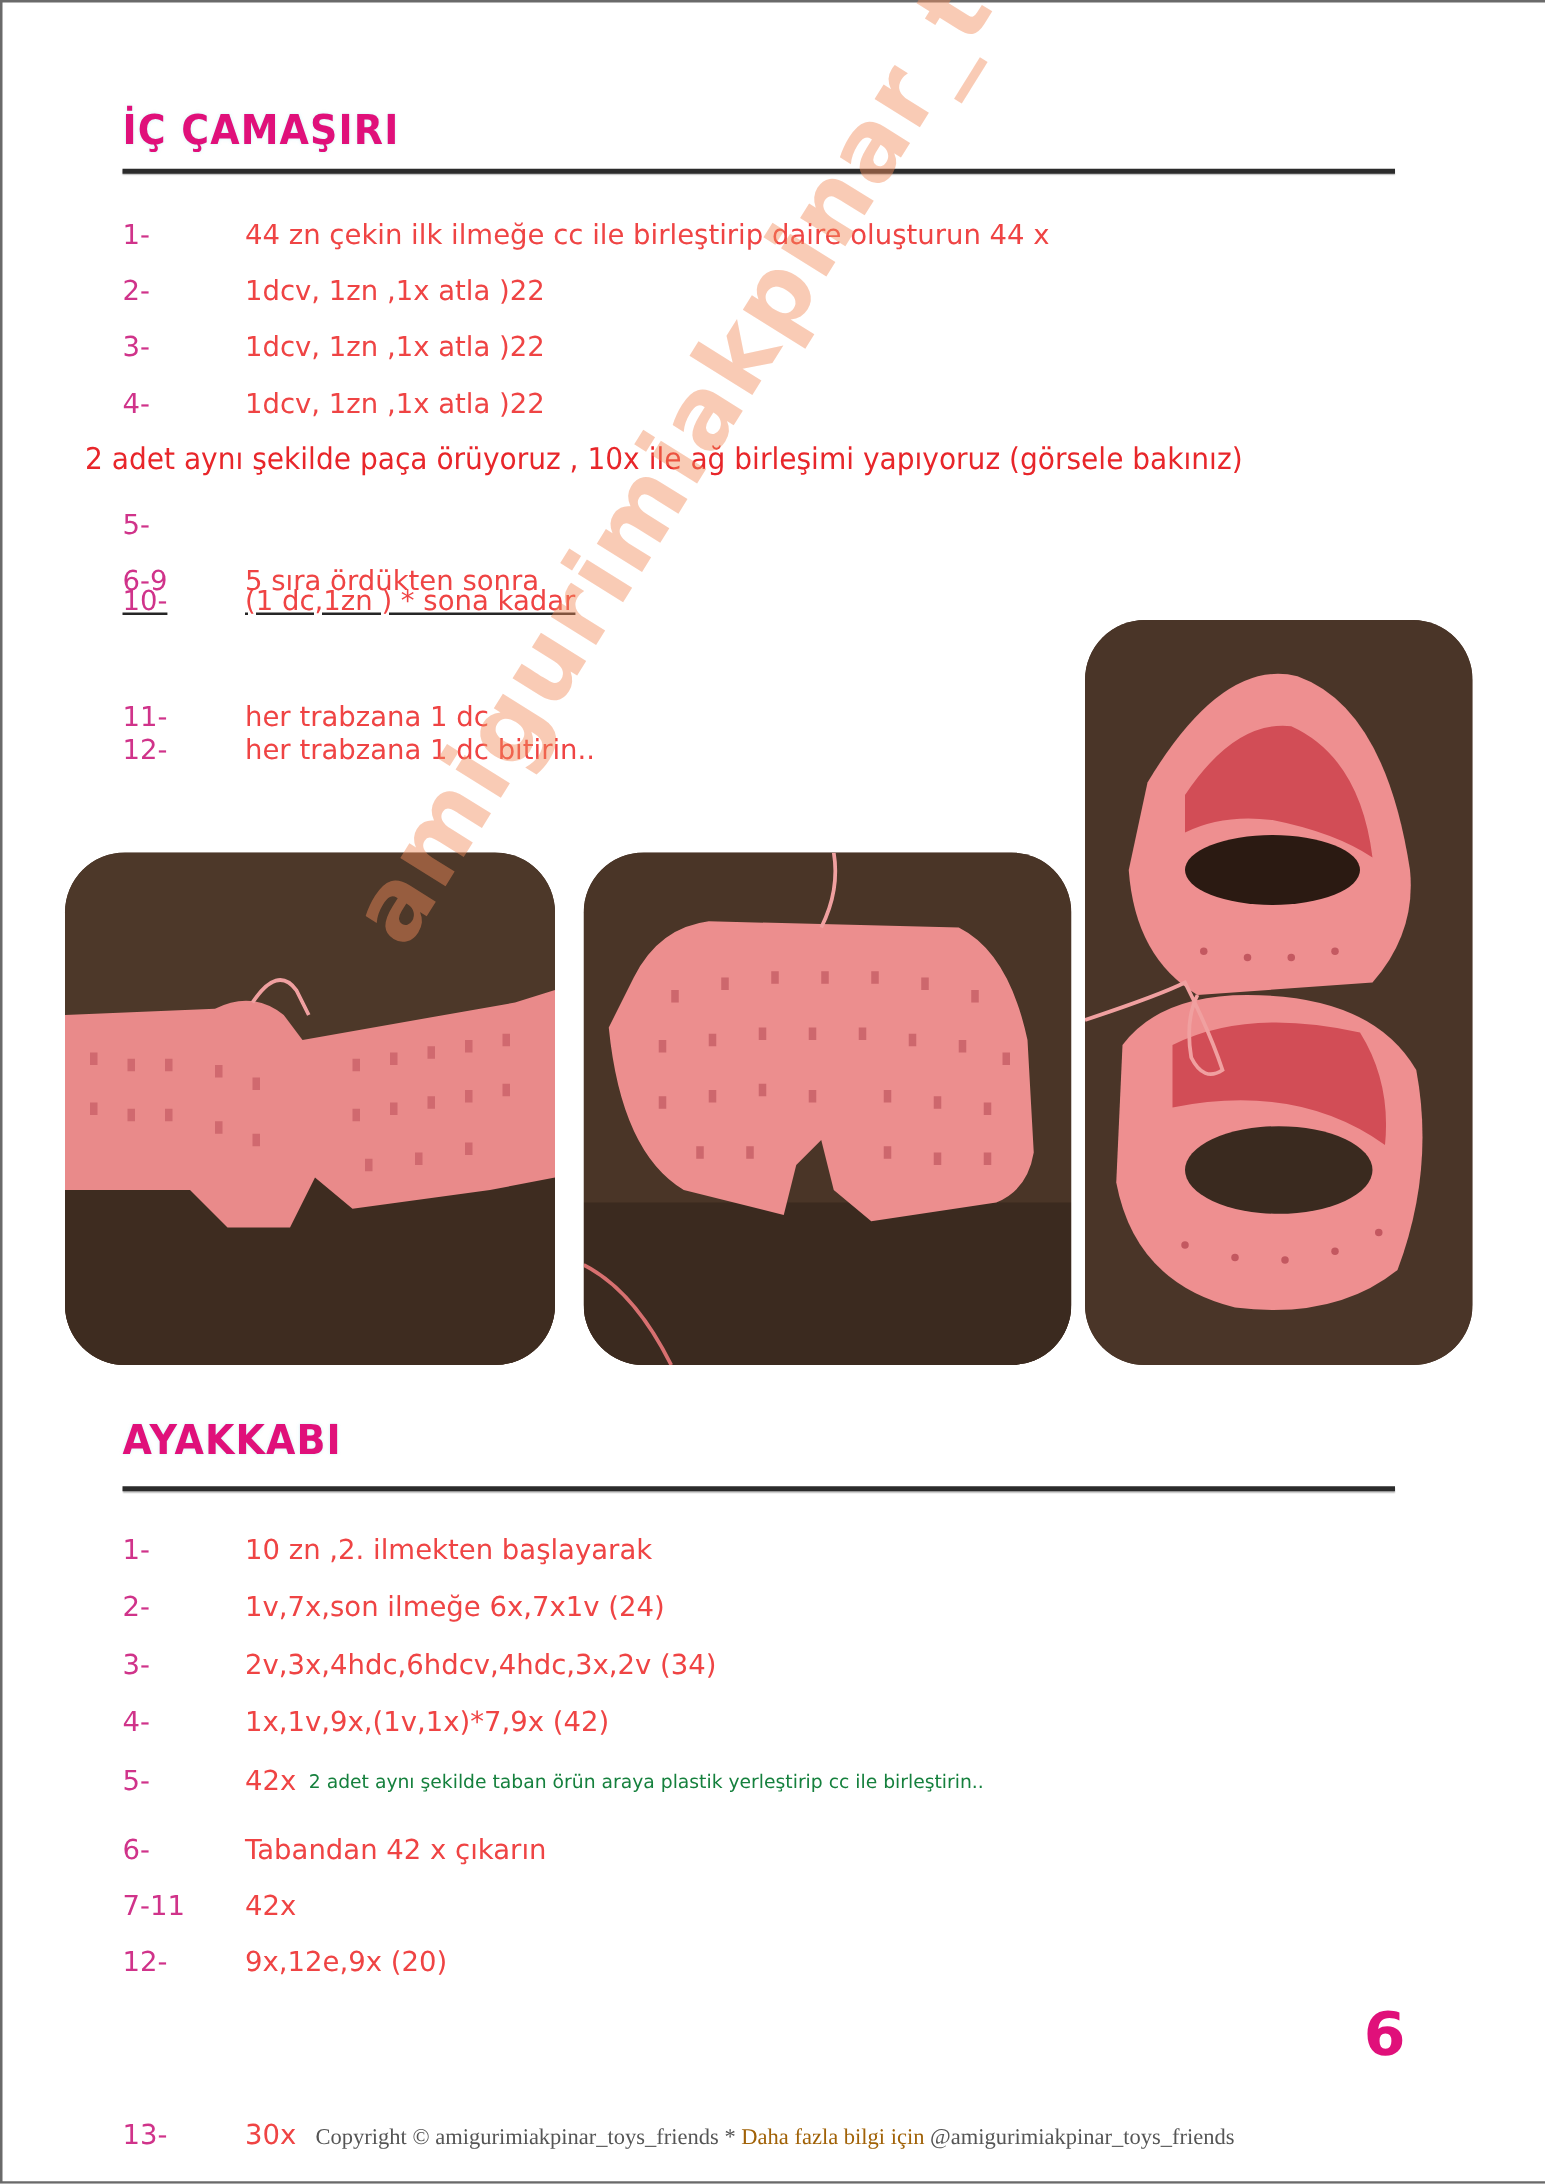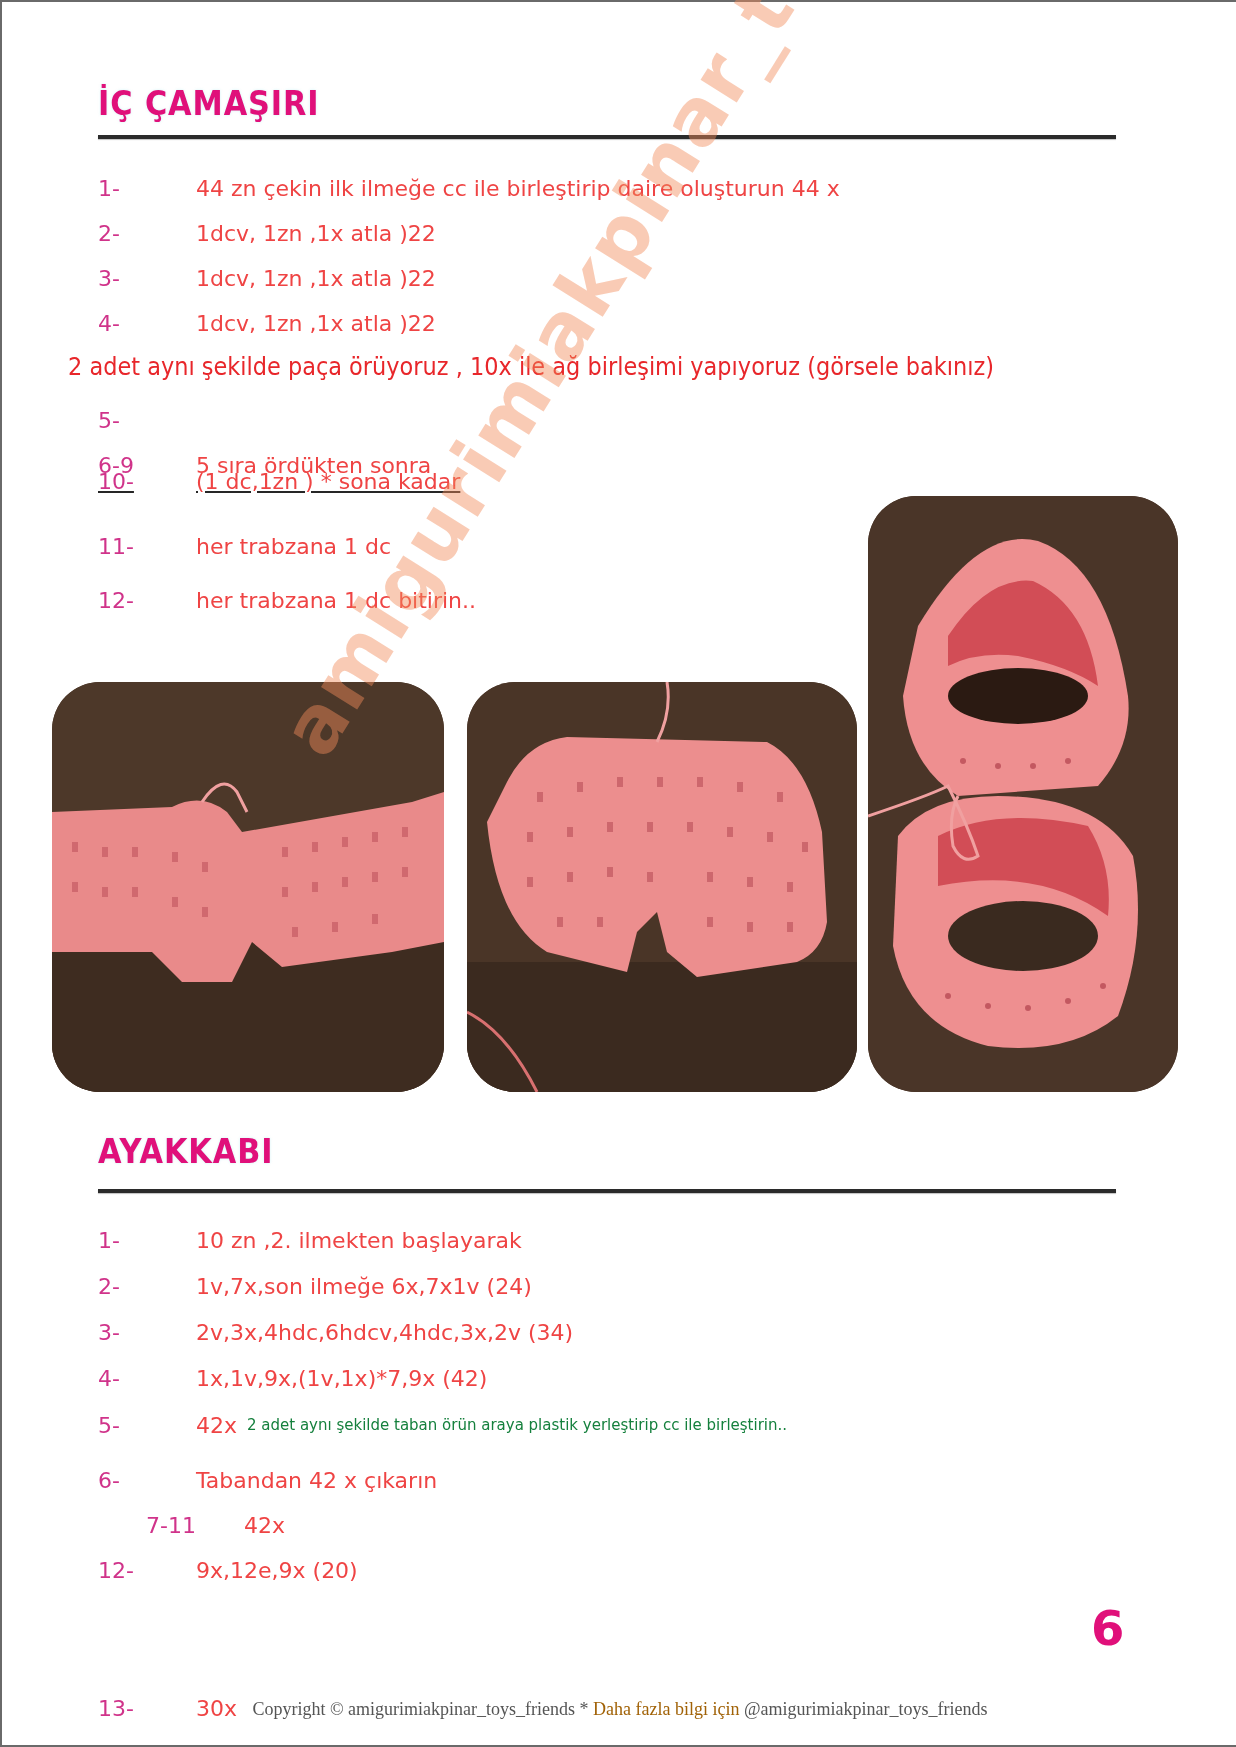--- a/index.html
+++ b/index.html
@@ -149,21 +149,21 @@
     <span class="num">5-</span>
   </div>
   <div class="step" style="top:445px;align-items:center;">
     <span class="num">6-9</span>
     <span class="txt">5 sıra ördükten sonra</span>
   </div>
   <div class="step" style="top:461px;text-decoration:underline;">
     <span class="num">10-</span>
     <span class="txt">(1 dc,1zn ) * sona kadar</span>
   </div>
-  <div class="step" style="top:526px;">
+  <div class="step" style="top:554px;">
     <span class="num">11-</span>
     <span class="txt">her trabzana 1 dc</span>
   </div>
   <div class="step" style="top:580px;">
     <span class="num">12-</span>
     <span class="txt">her trabzana 1 dc bitirin..</span>
   </div>
 
   <div class="photo" style="left:50px; top:680px; width:392px; height:410px;">
     <svg viewBox="0 0 392 410" preserveAspectRatio="none">
@@ -283,21 +283,21 @@
   </div>
   <div class="step" style="top:1405px;">
     <span class="num">5-</span>
     <span class="txt">42x</span>
     <span class="note">2 adet aynı şekilde taban örün araya plastik yerleştirip cc ile birleştirin..</span>
   </div>
   <div class="step" style="top:1460px;">
     <span class="num">6-</span>
     <span class="txt">Tabandan 42 x çıkarın</span>
   </div>
-  <div class="step" style="top:1505px;margin-left:48px;">
+  <div class="step" style="top:1505px;">
     <span class="num">7-11</span>
     <span class="txt">42x</span>
   </div>
   <div class="step" style="top:1550px;">
     <span class="num">12-</span>
     <span class="txt">9x,12e,9x (20)</span>
   </div>
   <div class="step" style="top:1688px;">
     <span class="num">13-</span>
     <span class="txt">30x</span>

